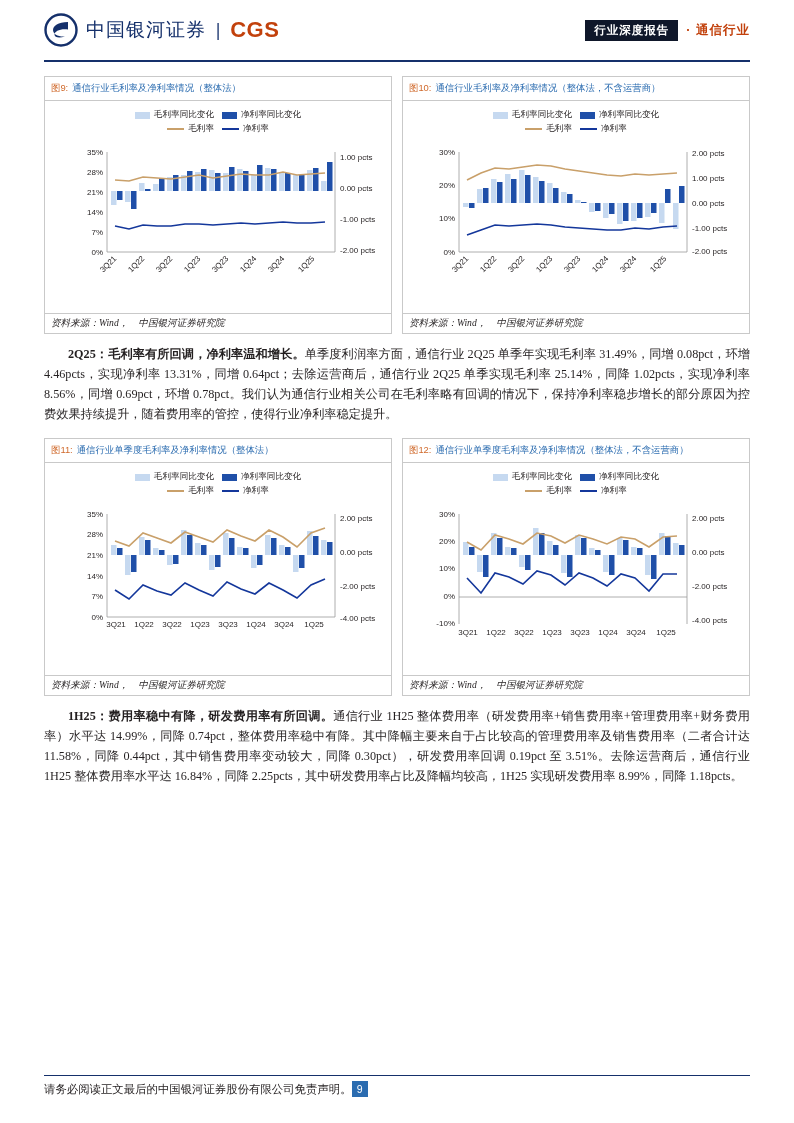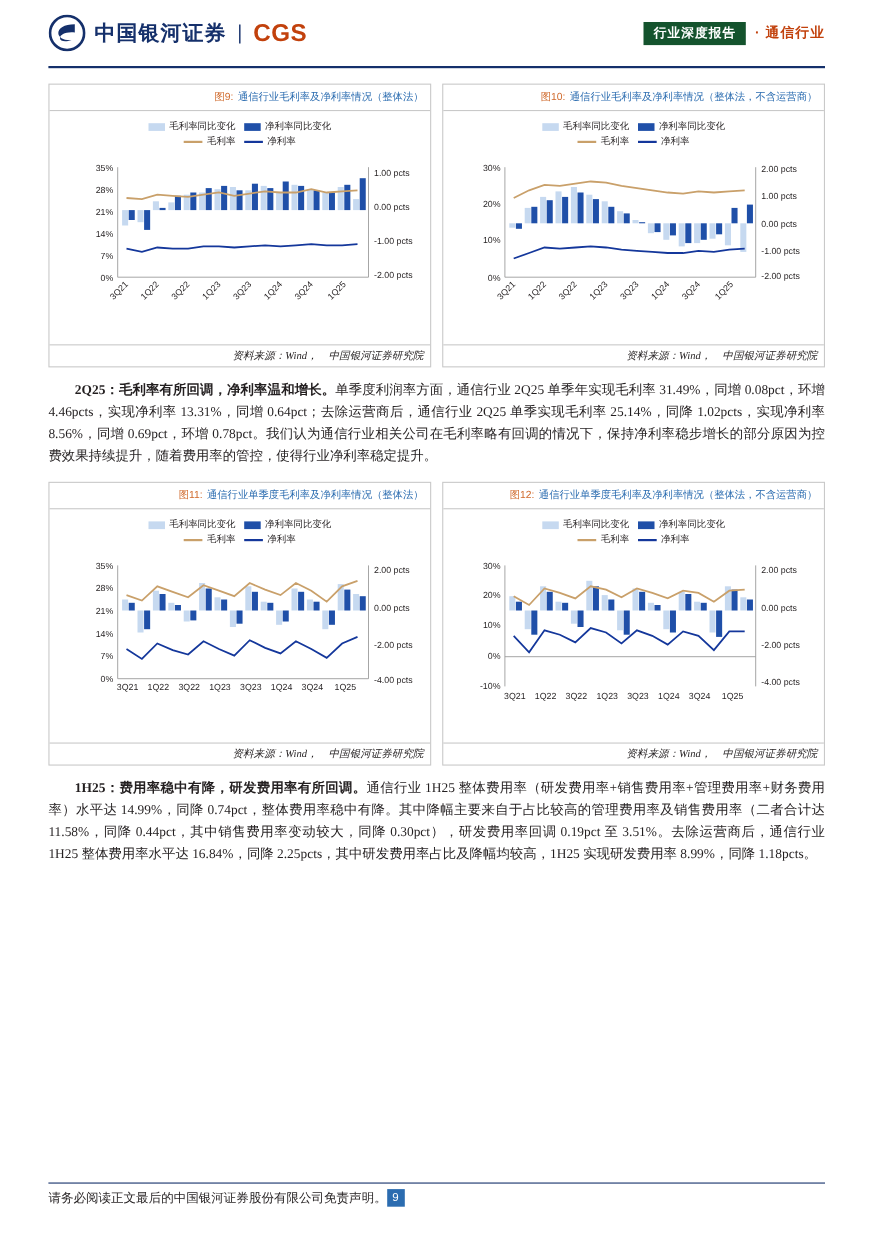--- a/index.html
+++ b/index.html
@@ -19,33 +19,33 @@
     height: 62px;
     margin: 0 44px;
     border-bottom: 2px solid #15306b;
     display: flex;
     align-items: center;
     justify-content: space-between;
   }
   .brand { display: flex; align-items: center; gap: 8px; }
   .brand-logo { width: 34px; height: 34px; position: relative; }
   .brand-logo svg { display:block; }
-  .brand-cn { font-family: "Liberation Serif", serif; font-weight: bold; font-size: 19px; color:#15306b; letter-spacing:1px; }
+  .brand-cn { font-family: "Liberation Serif", serif; font-weight: normal; font-size: 19px; color:#15306b; letter-spacing:1px; }
   .brand-sep { color:#15306b; font-size:19px; font-weight:bold; margin:0 2px;}
   .brand-en { font-family:"Liberation Sans", sans-serif; font-weight:bold; font-size:22px; color:#c2410c; letter-spacing:0.5px;}
   .hdr-right { display:flex; align-items:center; gap:8px; }
   .hdr-tag {
-    background:#14532d; color:#fff; font-size:11.5px; padding:3px 9px;
+    background:#0f172a; color:#fff; font-size:11.5px; padding:3px 9px;
     font-family:"Liberation Sans", sans-serif; font-weight:bold; letter-spacing:1px;
   }
   .hdr-industry { font-family:"Liberation Sans", sans-serif; font-weight:bold; font-size:12.5px; color:#c2410c; letter-spacing:1px;}
 
   
   .figrow { display:flex; gap:10px; margin: 14px 44px 0 44px; }
-  .figbox { width: 396px; border:0.8px solid #c9c9c9; background:#fff;text-align:right; }
+  .figbox { width: 396px; border:0.8px solid #c9c9c9; background:#fff; }
   .fig-title {
     font-family:"Liberation Sans", sans-serif;
     font-size:9.4px; color:#2b6cb0; padding:5px 6px 5px 6px;
     border-bottom:0.8px solid #c9c9c9; white-space:nowrap; overflow:hidden;
   }
   .fig-title .lbl { color:#d06a2c; margin-right:4px; }
   .fig-body { height: 212px; position:relative; padding: 4px 4px 0 4px; }
   .fig-src {
     border-top:0.8px solid #c9c9c9;
     font-size:9.6px; font-style:italic; padding:3px 6px; color:#231f20;

